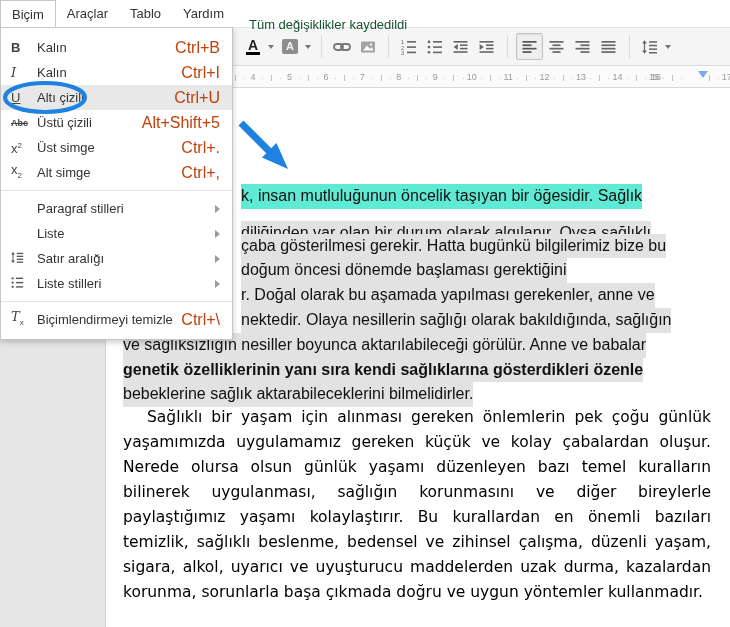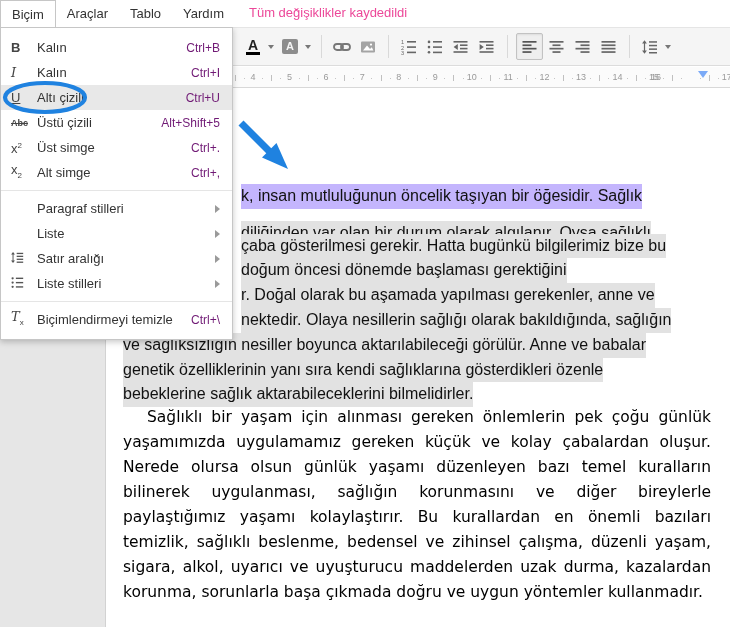--- a/index.html
+++ b/index.html
@@ -4,21 +4,21 @@
 <style>
   * { margin:0; padding:0; box-sizing:border-box; }
   html,body { width:730px; height:627px; overflow:hidden; background:#fff;
     font-family:"Liberation Sans", sans-serif; }
   
   .menubar { position:absolute; left:0; top:0; right:0; height:27px;
     display:flex; align-items:stretch; background:#fff; z-index:70; }
   .mb-item { font-size:13px; color:#333; padding:6px 11px 0 11px; cursor:default; }
   .mb-item.open { border:1px solid #c6c6c6; border-bottom:none; background:#fff;
     position:relative; z-index:75; }
-  .mb-status { font-size:13px; color:#ec4899; padding:5px 4px 0 14px; }
+  .mb-status { font-size:13px; color:#14532d; padding:17px 4px 0 14px; }
   
   .toolbar { position:absolute; left:0; top:27px; right:0; height:39px;
     background:#f5f5f5; border-top:1px solid #e5e5e5; border-bottom:1px solid #dcdcdc;
     display:flex; align-items:center; padding-left:240px; z-index:10; }
   .tb { width:24px; height:24px; display:flex; align-items:center; justify-content:center;
     margin:0 1px; position:relative; }
   .tb svg { display:block; }
   .tb.active { background:#efefef; border:1px solid #c2c2c2; border-radius:2px;
     width:27px; height:27px; box-shadow:inset 0 1px 2px rgba(0,0,0,.08); }
   .tsep { width:1px; height:23px; background:#d9d9d9; margin:0 7px; }
@@ -50,21 +50,21 @@
     border:1px solid #c6c6c6; box-shadow:0 2px 6px rgba(0,0,0,.22);
     padding:7px 0; z-index:60; }
   .mrow { height:25px; display:flex; align-items:center; padding:0 12px 0 10px;
     font-size:13px; color:#333; cursor:default; }
   .mrow.hilite { background:#e8e8e8; }
   .micon { width:26px; flex:none; color:#444; font-size:13px; line-height:13px; }
   .micon .abc { font-size:9px; font-weight:bold; text-decoration:line-through; }
   .micon sup, .micon sub { font-size:8px; }
   .micon i { font-family:"DejaVu Serif", serif; }
   .mlabel { flex:1; }
-  .mshort { color:#701a75; font-size:12px; }
+  .mshort { color:#c2410c; font-size:16px; }
   .msub { width:0; height:0; border-top:4px solid transparent; border-bottom:4px solid transparent;
     border-left:5px solid #9a9a9a; }
   .msep { height:1px; background:#e5e5e5; margin:5px 0; }
   
   .ann { position:absolute; z-index:90; pointer-events:none; }
 </style>
 </head>
 <body>
 
 <div class="ruler" id="ruler">
@@ -122,28 +122,28 @@
     <span class="rdot" style="left: 681.288px;"></span>
     <span class="rdot" style="left: 699.513px;"></span>
     <span class="rbar" style="left: 708.625px;"></span>
     <span class="rnum" style="left: 726.85px;">17</span>
     <span class="rdot" style="left: 717.737px;"></span>
   </div>
 
 <div class="canvas-left"></div>
 <div class="page">
   <div id="para1">
-      <div class="p1line" style="top: 96px; left: 135px;"><span class="hl" style="background: #c4b5fd; text-align: right;">k, insan mutluluğunun öncelik taşıyan bir öğesidir. Sağlık</span></div>
+      <div class="p1line" style="top: 96px; left: 135px;"><span class="hl" style="background: #5eead4; text-align: right;">k, insan mutluluğunun öncelik taşıyan bir öğesidir. Sağlık</span></div>
       <div class="p1line" style="top: 120.8px; left: 135px; margin-top: 12px;"><span class="hl" style="background: rgb(226, 226, 226);">diliğinden var olan bir durum olarak algılanır. Oysa sağlıklı</span></div>
       <div class="p1line" style="top: 145.6px; left: 135px;"><span class="hl" style="background: rgb(226, 226, 226);">çaba gösterilmesi gerekir. Hatta bugünkü bilgilerimiz bize bu</span></div>
       <div class="p1line" style="top: 170.4px; left: 135px;"><span class="hl" style="background: rgb(226, 226, 226);">doğum öncesi dönemde başlaması gerektiğini</span></div>
       <div class="p1line" style="top: 195.2px; left: 135px;"><span class="hl" style="background: rgb(226, 226, 226);">r. Doğal olarak bu aşamada yapılması gerekenler, anne ve</span></div>
       <div class="p1line" style="top: 220px; left: 135px;"><span class="hl" style="background: rgb(226, 226, 226);">nektedir. Olaya nesillerin sağlığı olarak bakıldığında, sağlığın</span></div>
       <div class="p1line" style="top: 244.8px; left: 17px; text-align: right;"><span class="hl" style="background: rgb(226, 226, 226);">ve sağlıksızlığın nesiller boyunca aktarılabileceği görülür. Anne ve babalar</span></div>
-      <div class="p1line" style="top: 269.6px; left: 17px;"><span class="hl" style="background: rgb(226, 226, 226);">genetik özelliklerinin yanı sıra kendi sağlıklarına gösterdikleri özenle</span></div>
+      <div class="p1line" style="top: 269.6px; left: 17px; font-weight: bold;"><span class="hl" style="background: rgb(226, 226, 226);">genetik özelliklerinin yanı sıra kendi sağlıklarına gösterdikleri özenle</span></div>
       <div class="p1line" style="top: 294.4px; left: 17px; text-align: right;"><span class="hl" style="background: rgb(226, 226, 226);">bebeklerine sağlık aktarabileceklerini bilmelidirler.</span></div>
     </div>
   <div class="para2">Sağlıklı bir yaşam için alınması gereken önlemlerin pek çoğu günlük yaşamımızda uygulamamız gereken küçük ve kolay çabalardan oluşur. Nerede olursa olsun günlük yaşamı düzenleyen bazı temel kuralların bilinerek uygulanması, sağlığın korunmasını ve diğer bireylerle paylaştığımız yaşamı kolaylaştırır. Bu kurallardan en önemli bazıları temizlik, sağlıklı beslenme, bedensel ve zihinsel çalışma, düzenli yaşam, sigara, alkol, uyarıcı ve uyuşturucu maddelerden uzak durma, kazalardan korunma, sorunlarla başa çıkmada doğru ve uygun yöntemler kullanmadır.</div>
 </div>
 
 <div class="toolbar">
   <span class="tb">
       <span class="a-color">A</span>
     </span>
   <span class="caret"></span>

